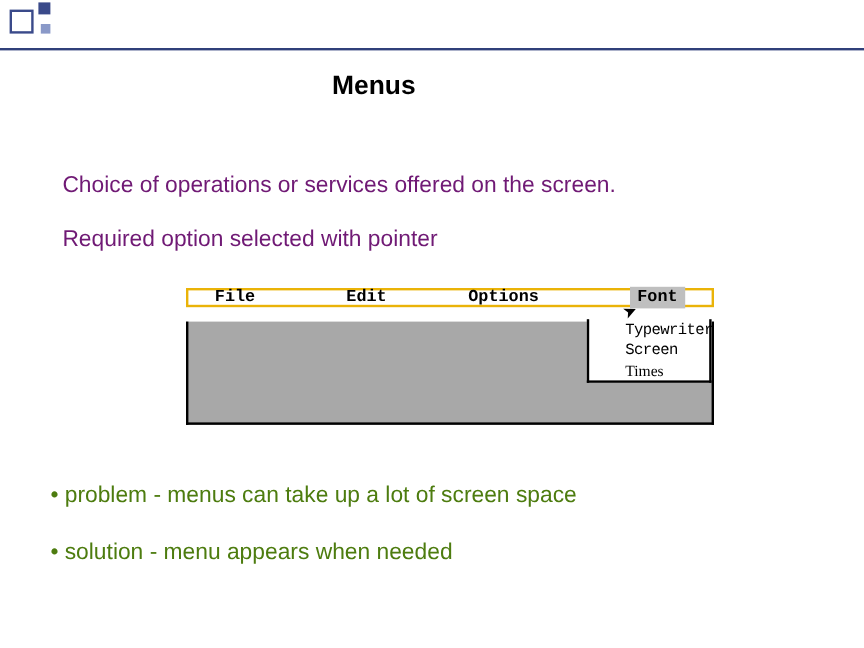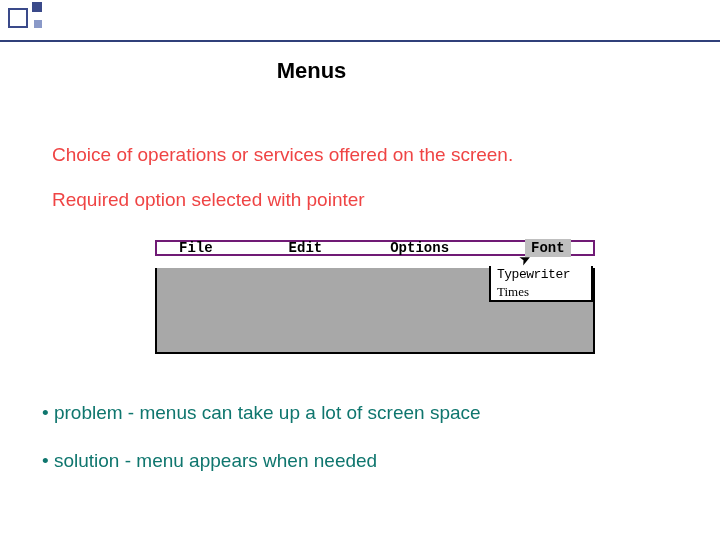--- a/index.html
+++ b/index.html
@@ -58,39 +58,39 @@
     width: 623px;
     text-align: center;
     font-size: 22px;
     font-weight: bold;
     color: #000;
   }
   .body-text {
     position: absolute;
     left: 52px;
     font-size: 19px;
-    color: #ef4444;
+    color: #701a75;
   }
   .line1 { top: 144px; }
   .line2 { top: 189px; }
   .illustration {
     position: absolute;
     top: 240px;
     left: 155px;
     width: 440px;
     height: 116px;
   }
   .menubar {
     position: absolute;
     top: 0;
     left: 0;
     width: 440px;
     height: 16px;
     background: #fff;
-    border: 2px solid #701a75;
+    border: 2px solid #eab308;
     display: flex;
     align-items: center;
   }
   .menu-item {
     font-family: "Courier New", monospace;
     font-weight: bold;
     font-size: 14px;
     color: #000;
     padding: 0 4px;
   }
@@ -137,28 +137,29 @@
     width: 104px;
     background: #fff;
     border: 2px solid #000;
     border-top: none;
   }
   .dd-item {
     font-size: 13px;
     padding: 0 6px;
     line-height: 17px;
     color: #000;
+    margin-left: 24px;
   }
   .dd-mono { font-family: "Courier New", monospace; letter-spacing: -0.5px; }
   .dd-serif { font-family: Georgia, 'Times New Roman', serif; }
   .bullets {
     position: absolute;
     left: 42px;
     font-size: 19px;
-    color: #0f766e;
+    color: #4d7c0f;
   }
   .b1 { top: 402px; }
   .b2 { top: 450px; }
 </style>
 </head>
 <body>
 
 <div class="corner-decoration">
   <div class="sq-lg"></div>
   <div class="sq-sm1"></div>
@@ -177,18 +178,19 @@
     <span class="menu-item mi-edit">Edit</span>
     <span class="menu-item mi-opts">Options</span>
     <span class="mi-font-wrap">
       <span class="mi-font">Font</span>
       <span class="cursor-arrow">➤</span>
     </span>
   </div>
   <div class="gray-area"></div>
   <div class="dropdown">
     <div class="dd-item dd-mono">Typewriter</div>
+    <div class="dd-item dd-mono">Screen</div>
     <div class="dd-item dd-serif">Times</div>
   </div>
 </div>
 
 <div class="bullets b1">• problem - menus can take up a lot of screen space</div>
 <div class="bullets b2">• solution - menu appears when needed</div>
 
 </body></html>

